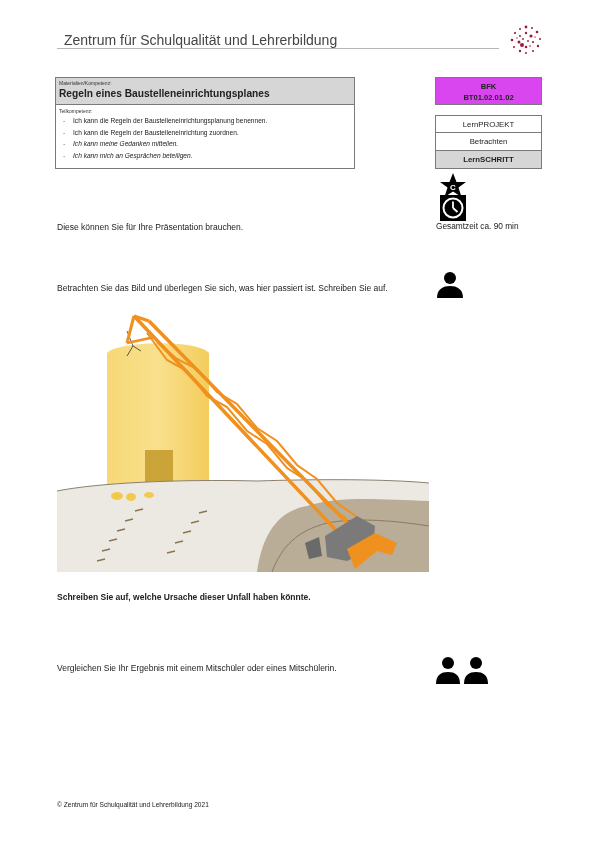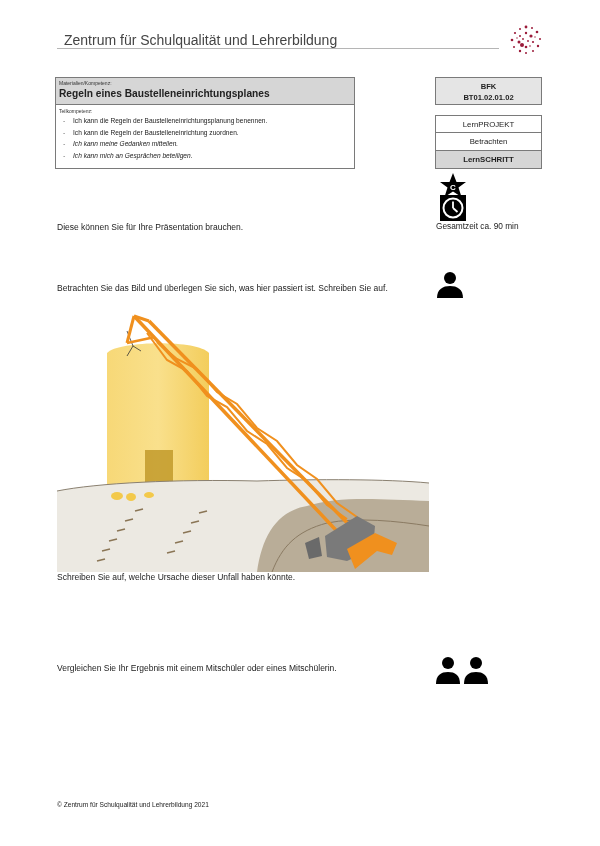--- a/index.html
+++ b/index.html
@@ -18,34 +18,34 @@
   .lbox-kicker { font-size:5px; line-height:7px; color:#333; }
   .lbox-title { font-size:10.2px; font-weight:bold; line-height:13px; color:#222; }
   .lbox-body { padding:2px 3px; }
   .lbox-sub { font-size:5px; line-height:8px; color:#333; }
   .lbox-list { margin:0; padding:0; list-style:none; }
   .lbox-list li { font-size:6.6px; line-height:11.5px; color:#222; padding-left:4px; }
   .lbox-list li .dash { display:inline-block; width:10px; color:#555; }
   .lbox-list li.it { font-style:italic; }
 
   
-  .bfk { left:435px; top:77px; width:107px; height:28px; border:1px solid #7a7a7a; background:#e5e5e5; box-sizing:border-box;
+  .bfk { left:435px; top:77px; width:107px; height:28px; border:1px solid #7a7a7a; background:#d946ef; box-sizing:border-box;
          text-align:center; font-weight:bold; font-size:7.6px; line-height:11px; padding-top:3px; color:#222; }
   .lern { left:435px; top:115px; width:107px; height:54px; border:1px solid #7a7a7a; box-sizing:border-box; }
   .lern-row { height:17.3px; line-height:17px; text-align:center; font-size:7.8px; border-bottom:1px solid #7a7a7a; box-sizing:border-box; color:#222; }
   .lern-row:last-child { border-bottom:none; background:#d6d6d6; font-weight:bold; }
 
   
   .ico-clock { left:438px; top:172px; width:30px; height:50px; }
   .total-time { left:436px; top:221px; font-size:8.3px; color:#222; }
 
   .p { left:57px; font-size:8.5px; line-height:14px; color:#222; }
   .p1 { top:220px; }
   .p2 { top:281px; }
-  .p3 { top:570px; }
+  .p3 { top:590px;font-weight:bold; }
   .p4 { top:661px; }
   .ico-person { left:436px; top:271px; width:28px; height:28px; }
   .ico-pair { left:434px; top:655px; width:58px; height:30px; }
 
   .illus { left:57px; top:311px; width:372px; height:261px; }
 
   .footer { left:57px; top:801px; font-size:6.6px; color:#222; }
 </style>
 </head>
 <body>

